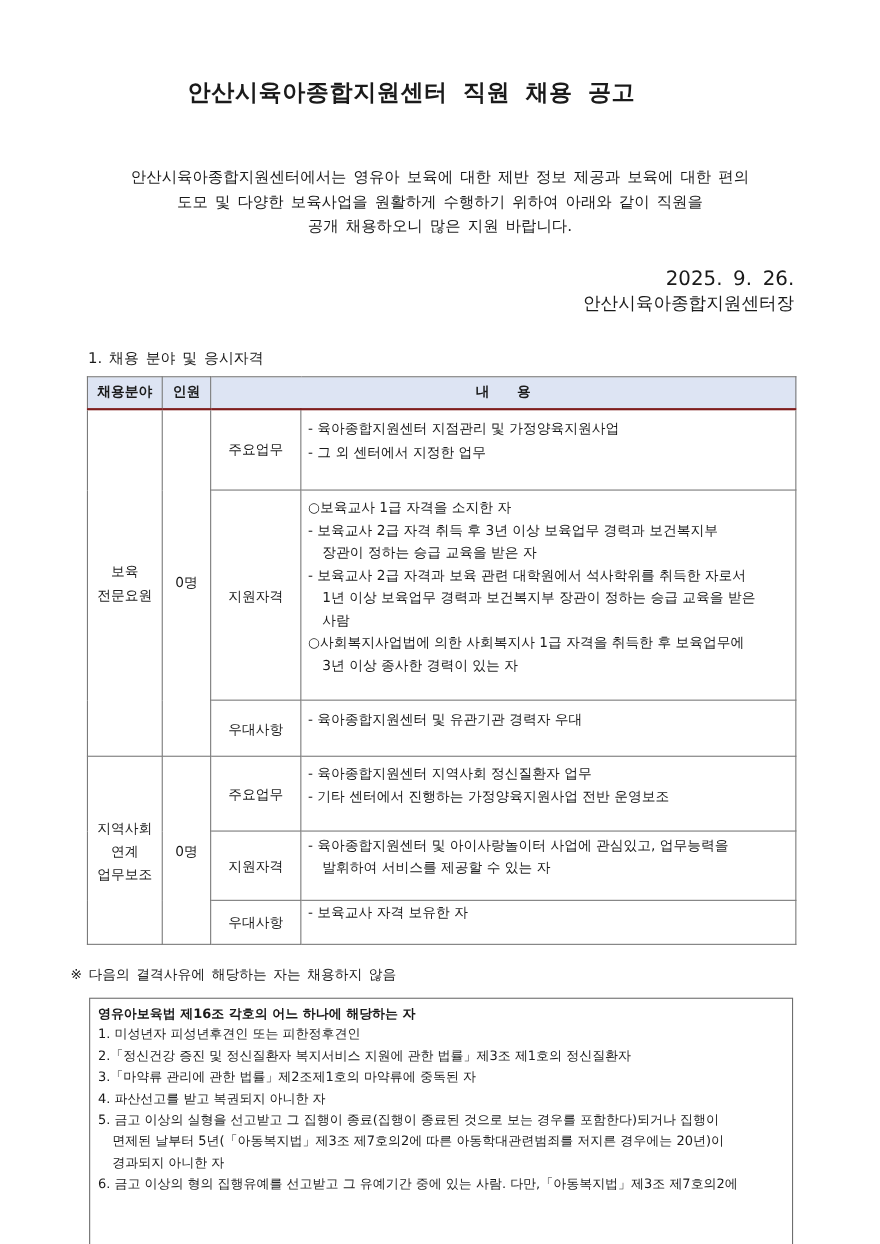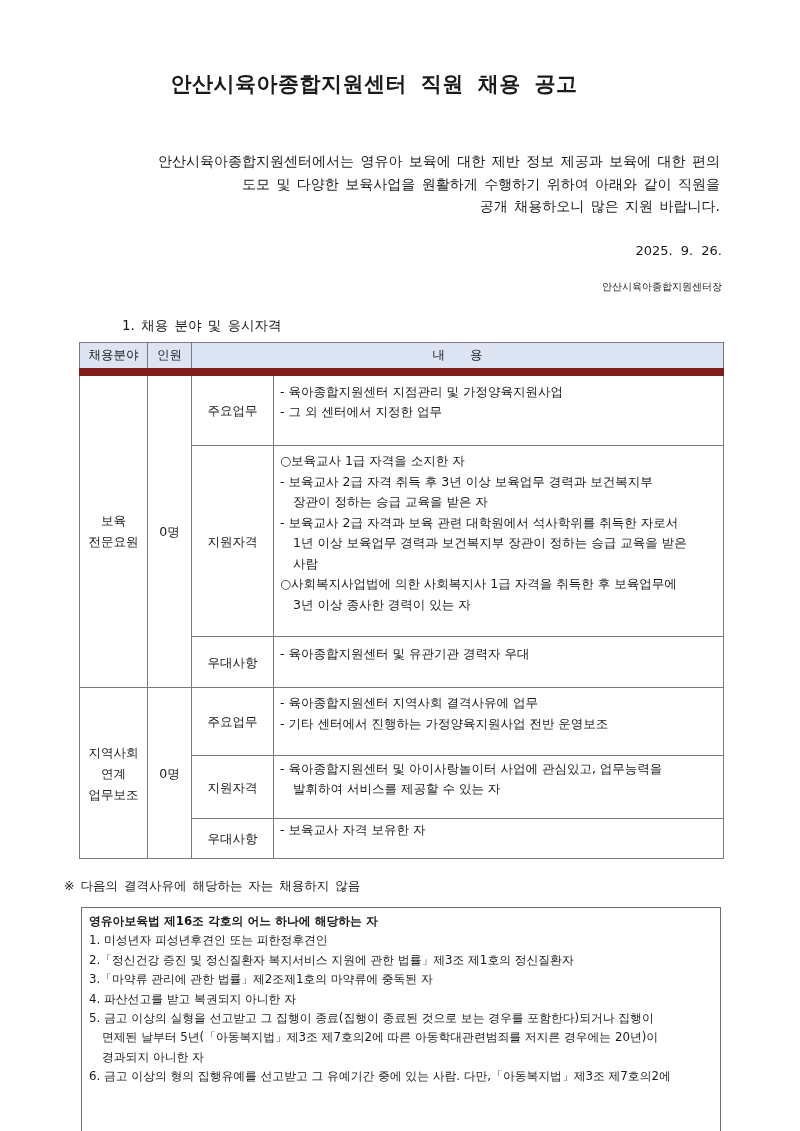--- a/index.html
+++ b/index.html
@@ -1,31 +1,31 @@
 <!DOCTYPE html>
 <html><head>
 <meta charset="utf-8">
 <style>
   * { box-sizing: border-box; margin: 0; padding: 0; }
   html, body { width: 800px; height: 1131px; background: #ffffff; overflow: hidden; }
   body { position: relative; font-family: "DejaVu Sans", "Liberation Sans", sans-serif; color: #1a1a1a; }
 
   .title { position: absolute; left: 0; top: 70px; width: 748px; text-align: center; font-size: 21px; letter-spacing: 0.5px; color: #1a1a1a; word-spacing: 6px; }
 
-  .intro { position: absolute; left: 80px; top: 150px; width: 640px; text-align: right; font-size: 14px; line-height: 22.5px; color: #1a1a1a; word-spacing: 2px; }
+  .intro { position: absolute; left: 80px; top: 150px; width: 640px; text-align: center; font-size: 14px; line-height: 22.5px; color: #1a1a1a; word-spacing: 2px; }
   .intro div { white-space: nowrap; }
 
-  .date { position: absolute; right: 78px; top: 243px; font-size: 13px; text-align: right; word-spacing: 4px; }
-  .issuer { position: absolute; right: 78px; top: 280px; font-size: 10px; text-align: right; }
+  .date { position: absolute; right: 78px; top: 243px; font-size: 18px; text-align: right; word-spacing: 4px; }
+  .issuer { position: absolute; right: 78px; top: 266px; font-size: 16px; text-align: right; }
 
-  .section-title { position: absolute; left: 80px; top: 317px; font-size: 13.5px; word-spacing: 2px; margin-left: 42px; }
+  .section-title { position: absolute; left: 80px; top: 317px; font-size: 13.5px; word-spacing: 2px; }
 
   table.recruit { position: absolute; left: 79px; top: 342px; width: 644px; border-collapse: collapse; font-size: 12.5px; table-layout: fixed; }
   table.recruit td, table.recruit th { border: 1px solid #7a7a7a; font-weight: normal; }
-  table.recruit th { background: #dde4f3; height: 29px; text-align: center; border-bottom: 8px solid #7f1d1d; }
+  table.recruit th { background: #dde4f3; height: 29px; text-align: center; border-bottom: 2px solid #7f1d1d; font-weight: bold; }
   table.recruit td.field, table.recruit td.count, table.recruit td.sublabel { text-align: center; vertical-align: middle; line-height: 21px; }
   table.recruit td.content { padding: 0 8px 16px 6px; vertical-align: middle; line-height: 20.5px; }
   .item { white-space: nowrap; }
   .item.indent { padding-left: 13px; }
 
   .notice { position: absolute; left: 64px; top: 878px; font-size: 12.5px; word-spacing: 2px; }
 
   .disq-box { position: absolute; left: 81px; top: 907px; width: 640px; height: 228px; border: 1px solid #6e6e6e; padding: 4px 6px 0 7px; font-size: 11.8px; line-height: 19.4px; }
   .disq-head { font-weight: bold; white-space: nowrap; }
   .disq-item { white-space: nowrap; }
@@ -99,21 +99,21 @@
 
       <tr style="height:68px;">
         <td class="field" rowspan="3">
           <div>지역사회</div>
           <div>연계</div>
           <div>업무보조</div>
         </td>
         <td class="count" rowspan="3">0명</td>
         <td class="sublabel">주요업무</td>
         <td class="content">
-          <div class="item">- 육아종합지원센터 지역사회 결격사유에 업무</div>
+          <div class="item">- 육아종합지원센터 지역사회 정신질환자 업무</div>
           <div class="item">- 기타 센터에서 진행하는 가정양육지원사업 전반 운영보조</div>
         </td>
       </tr>
       <tr style="height:63px;">
         <td class="sublabel">지원자격</td>
         <td class="content">
           <div class="item">- 육아종합지원센터 및 아이사랑놀이터 사업에 관심있고, 업무능력을</div>
           <div class="item indent">발휘하여 서비스를 제공할 수 있는 자</div>
         </td>
       </tr>

